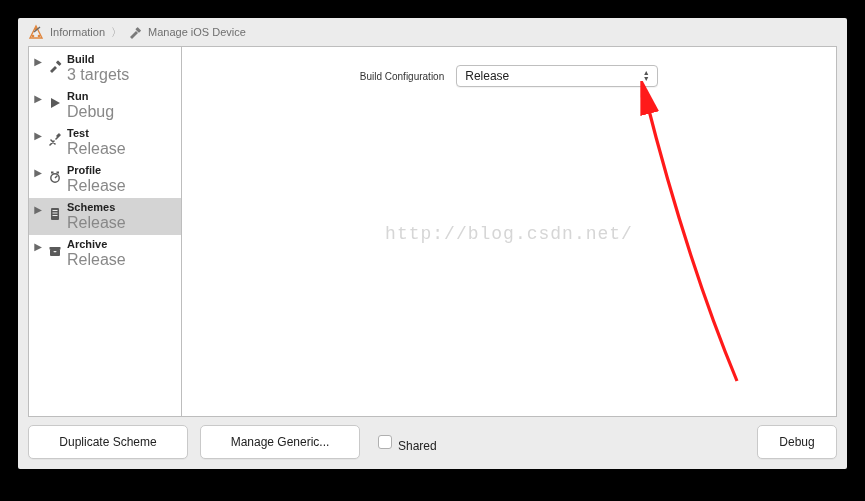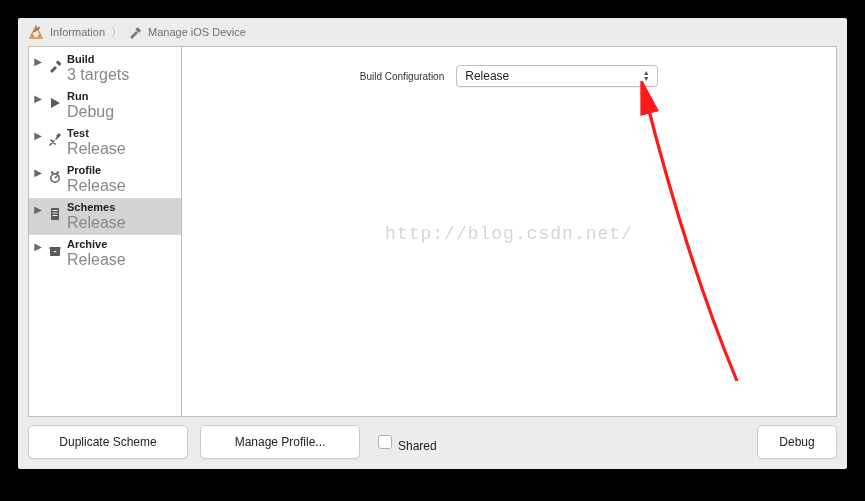--- a/index.html
+++ b/index.html
@@ -323,21 +323,21 @@
           </marker>
         </defs>
         <path d="M110 300 Q 60 180 18 14" stroke="#ff1a1a" stroke-width="3.2" fill="none" marker-end="url(#ahead)"></path>
       </svg>
     </div>
 
   </div>
 
   <div class="footer">
     <button class="mac-btn wider">Duplicate Scheme</button>
-    <button class="mac-btn wider">Manage Profile...</button>
+    <button class="mac-btn wider">Manage Generic...</button>
     <span class="checkbox-wrap">
       <span class="mac-check"></span>
       <span class="check-label">Shared</span>
     </span>
     <span class="footer-spacer"></span>
     <button class="mac-btn" style="min-width:80px">Debug</button>
   </div>
 
 </div>
 

